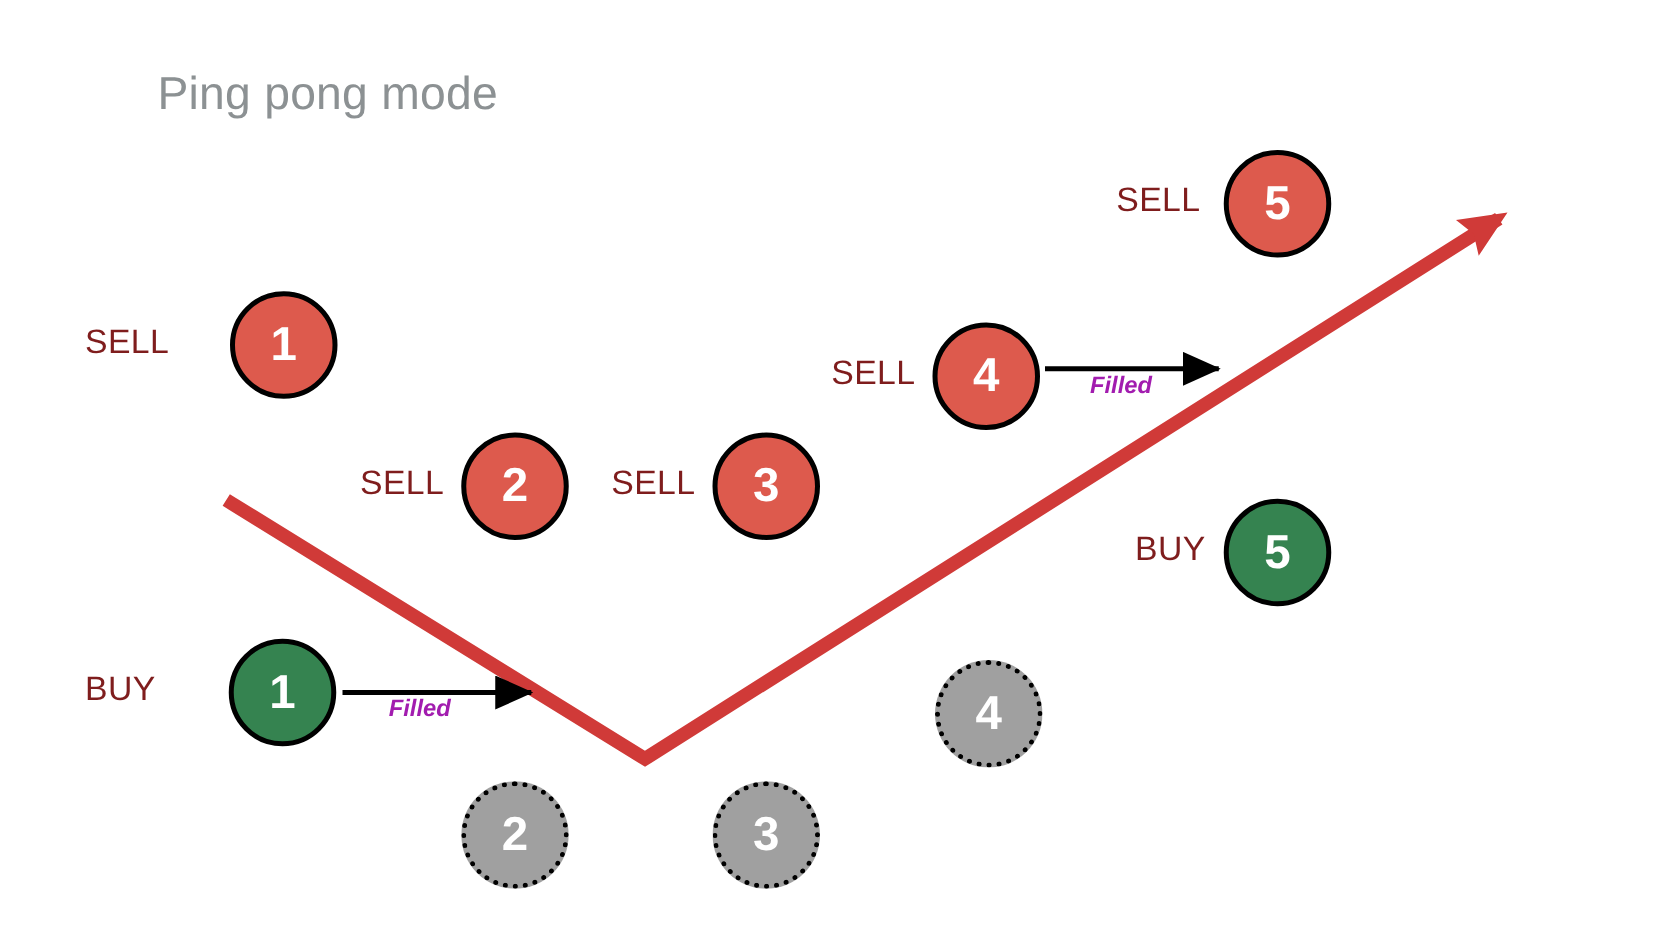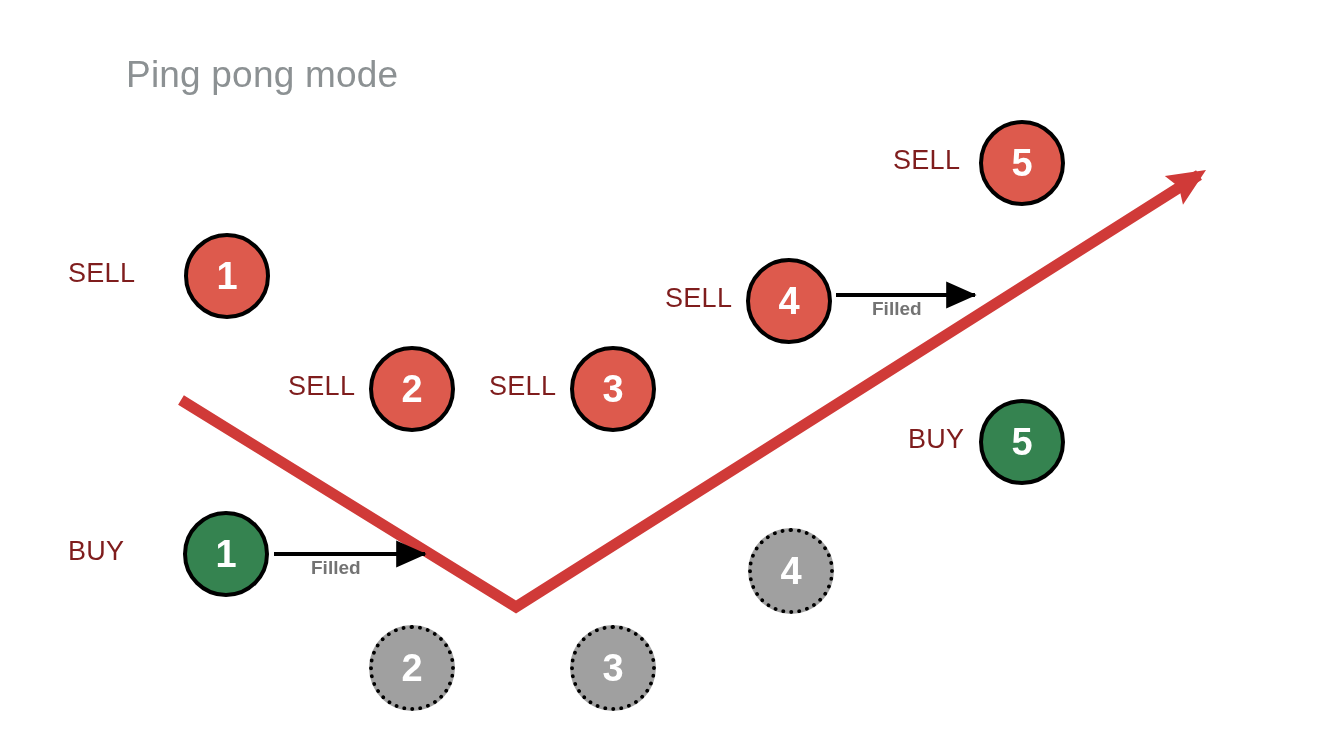--- a/index.html
+++ b/index.html
@@ -66,22 +66,23 @@
     position: absolute;
     font-size: 27px;
     font-weight: 500;
     color: #7f1d1d;
     white-space: nowrap;
     letter-spacing: 0.3px;
   }
   .filled-label {
     position: absolute;
     font-size: 19px;
+    font-style: italic;
     font-weight: bold;
-    color: #737373;
+    color: #a21caf;
     white-space: nowrap;
   }
 </style>
 </head>
 <body>
 
 <div id="stage">
 
   <div class="title">Ping pong mode</div>
 

